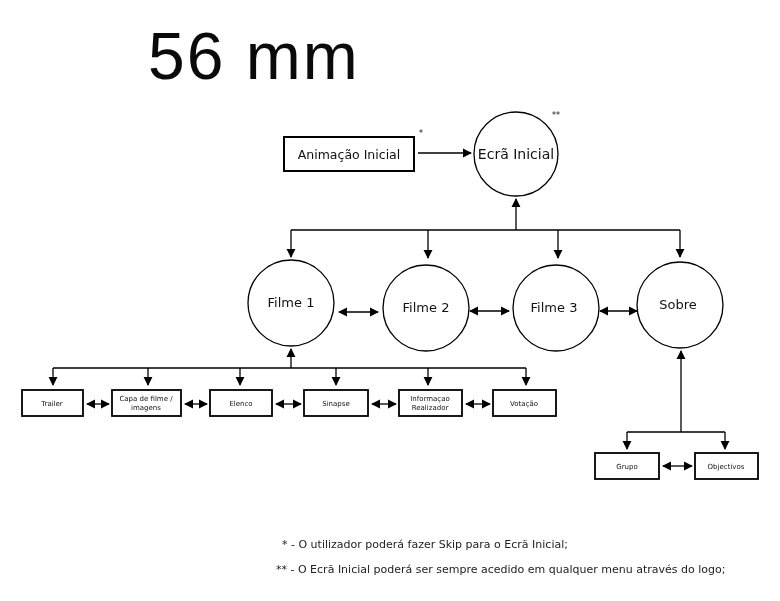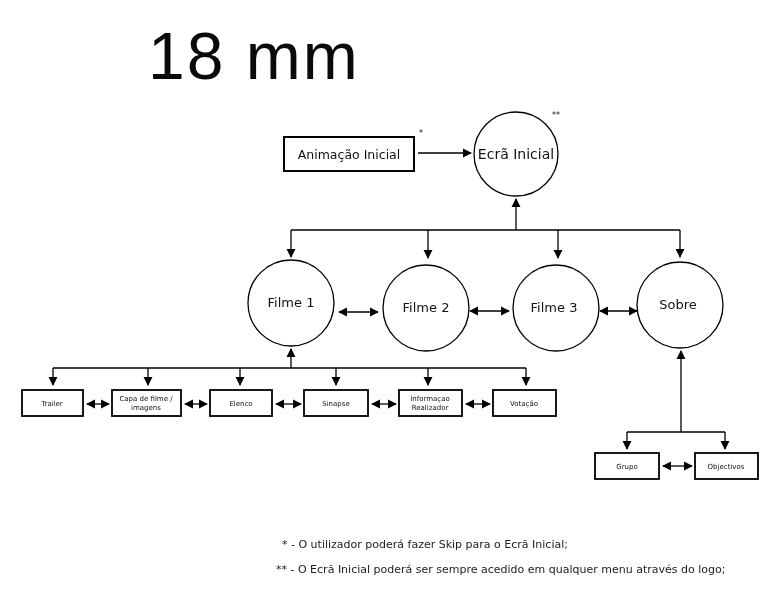--- a/index.html
+++ b/index.html
@@ -4,21 +4,21 @@
 <style>
   html, body { margin:0; padding:0; background:#ffffff; }
   body { width:780px; height:601px; position:relative; overflow:hidden; font-family:"DejaVu Sans", sans-serif; color:#111; }
   .title { position:absolute; left:148px; top:18px; font-family:"Liberation Sans", sans-serif; font-size:66px; letter-spacing:2px; font-weight:normal; color:#0a0a0a; }
   svg { position:absolute; left:0; top:0; }
   .note { position:absolute; font-family:"DejaVu Sans", sans-serif; font-size:11px; color:#222; white-space:nowrap; }
 </style>
 </head>
 <body>
 
-<div class="title">18 mm</div>
+<div class="title">56 mm</div>
 
 <svg width="780" height="601" viewBox="0 0 780 601">
   <defs>
     <marker id="ah" viewBox="0 0 10 10" refX="9" refY="5" markerWidth="7" markerHeight="7" orient="auto-start-reverse">
       <path d="M0,0 L10,5 L0,10 z" fill="#000"></path>
     </marker>
   </defs>
   <g stroke="#000" stroke-width="1.3" fill="none">
 
     <rect x="284" y="137" width="130" height="34" stroke-width="2"></rect>

